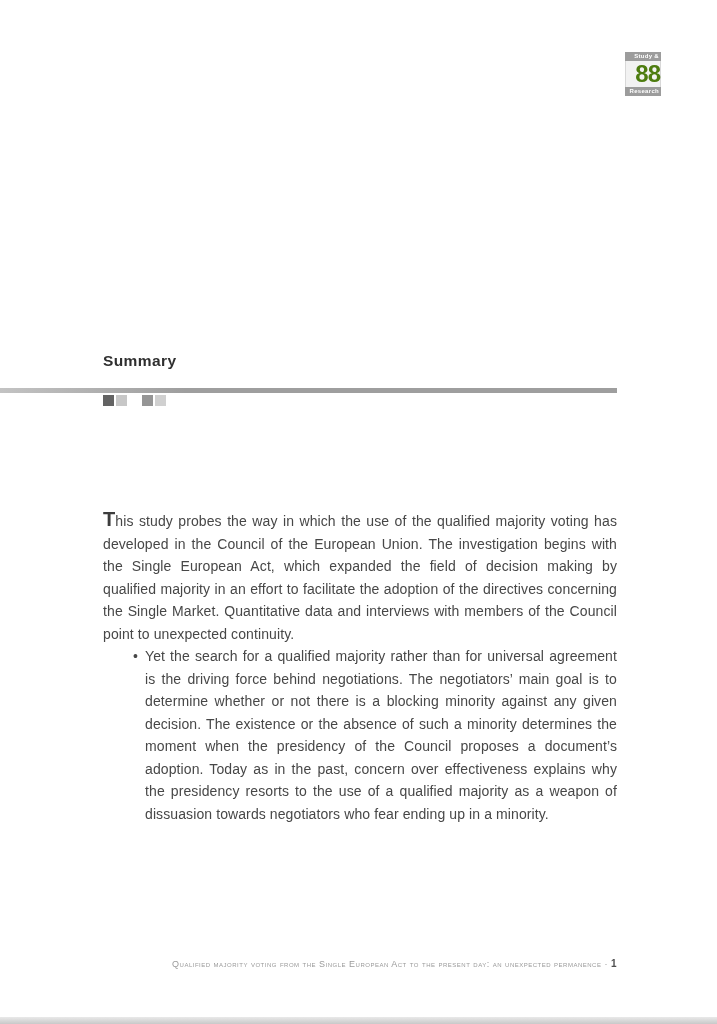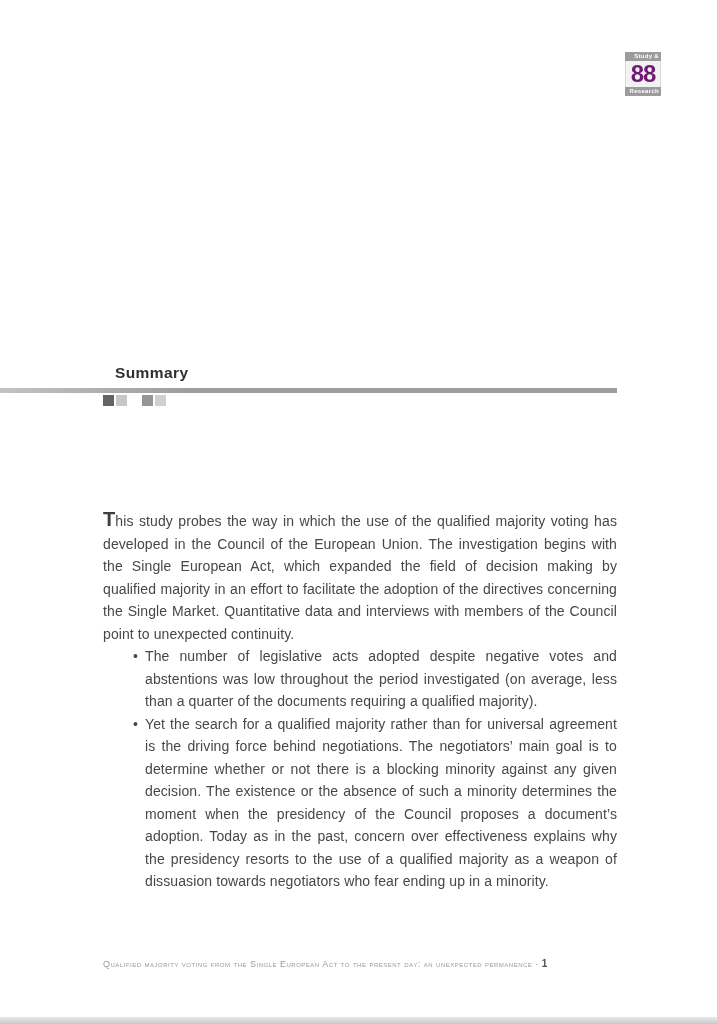--- a/index.html
+++ b/index.html
@@ -37,41 +37,40 @@
     color: #ffffff;
     font-size: 6px;
     letter-spacing: 0.3px;
     line-height: 9px;
     height: 9px;
     padding: 0 2px;
     text-align: right;
     font-weight: bold;
   }
   .logo-num {
-    color: #701a75;
+    color: #4d7c0f;
     background: #f2f2f2;
     font-size: 24px;
     font-weight: bold;
     line-height: 26px;
     letter-spacing: -1px;
-    text-align: center;
     border-left: 1px solid #d8d8d8;
     border-right: 1px solid #d8d8d8;
   }
 
   
   .title {
     position: absolute;
     top: 352px;
     left: 103px;
     font-size: 15.5px;
     font-weight: bold;
     color: #2f2f2f;
     letter-spacing: 0.4px;
-    margin: 12px;
+    margin: 0;
   }
   .rule {
     position: absolute;
     top: 388px;
     left: 0;
     width: 617px;
     height: 5px;
     background: linear-gradient(to right, #c3c3c3, #9e9e9e 30%, #9e9e9e);
   }
   .squares {
@@ -127,21 +126,21 @@
     top: 0;
     color: #474747;
   }
 
   
   .footer {
     position: absolute;
     top: 958px;
     left: 103px;
     width: 514px;
-    text-align: left;
+    text-align: right;
     font-variant: small-caps;
     font-size: 9px;
     letter-spacing: 0.5px;
     color: #9a9a9a;
     white-space: nowrap;
   }
   .footer .sep {
     margin: 0 3px;
   }
   .footer .pagenum {
@@ -169,21 +168,20 @@
   <div class="squares">
     <span class="sq sq1"></span>
     <span class="sq sq2"></span>
     <span class="sq sq3"></span>
     <span class="sq sq4"></span>
   </div>
 
   <div class="body-text">
     <p><span class="dropcap">T</span><span>his study probes the way in which the use of the qualified majority voting has developed in the Council of the European Union. The investigation begins with the Single European Act, which expanded the field of decision making by qualified majority in an effort to facilitate the adoption of the directives concerning the Single Market. Quantitative data and interviews with members of the Council point to unexpected continuity.</span></p>
     <ul class="bullets">
-      <li><span>The number of legislative acts adopted despite negative votes and abstentions was low throughout the period investigated (on average, less than a quarter of the documents requiring a qualified majority).</span></li>
       <li><span>Yet the search for a qualified majority rather than for universal agreement is the driving force behind negotiations. The negotiators’ main goal is to determine whether or not there is a blocking minority against any given decision. The existence or the absence of such a minority determines the moment when the presidency of the Council proposes a document’s adoption. Today as in the past, concern over effectiveness explains why the presidency resorts to the use of a qualified majority as a weapon of dissuasion towards negotiators who fear ending up in a minority.</span></li>
     </ul>
   </div>
 
   <div class="footer">
     <span>Qualified majority voting from the Single European Act to the present day: an unexpected permanence</span><span class="sep">·</span><span class="pagenum">1</span>
   </div>
 
   <div class="page-edge"></div>
 

